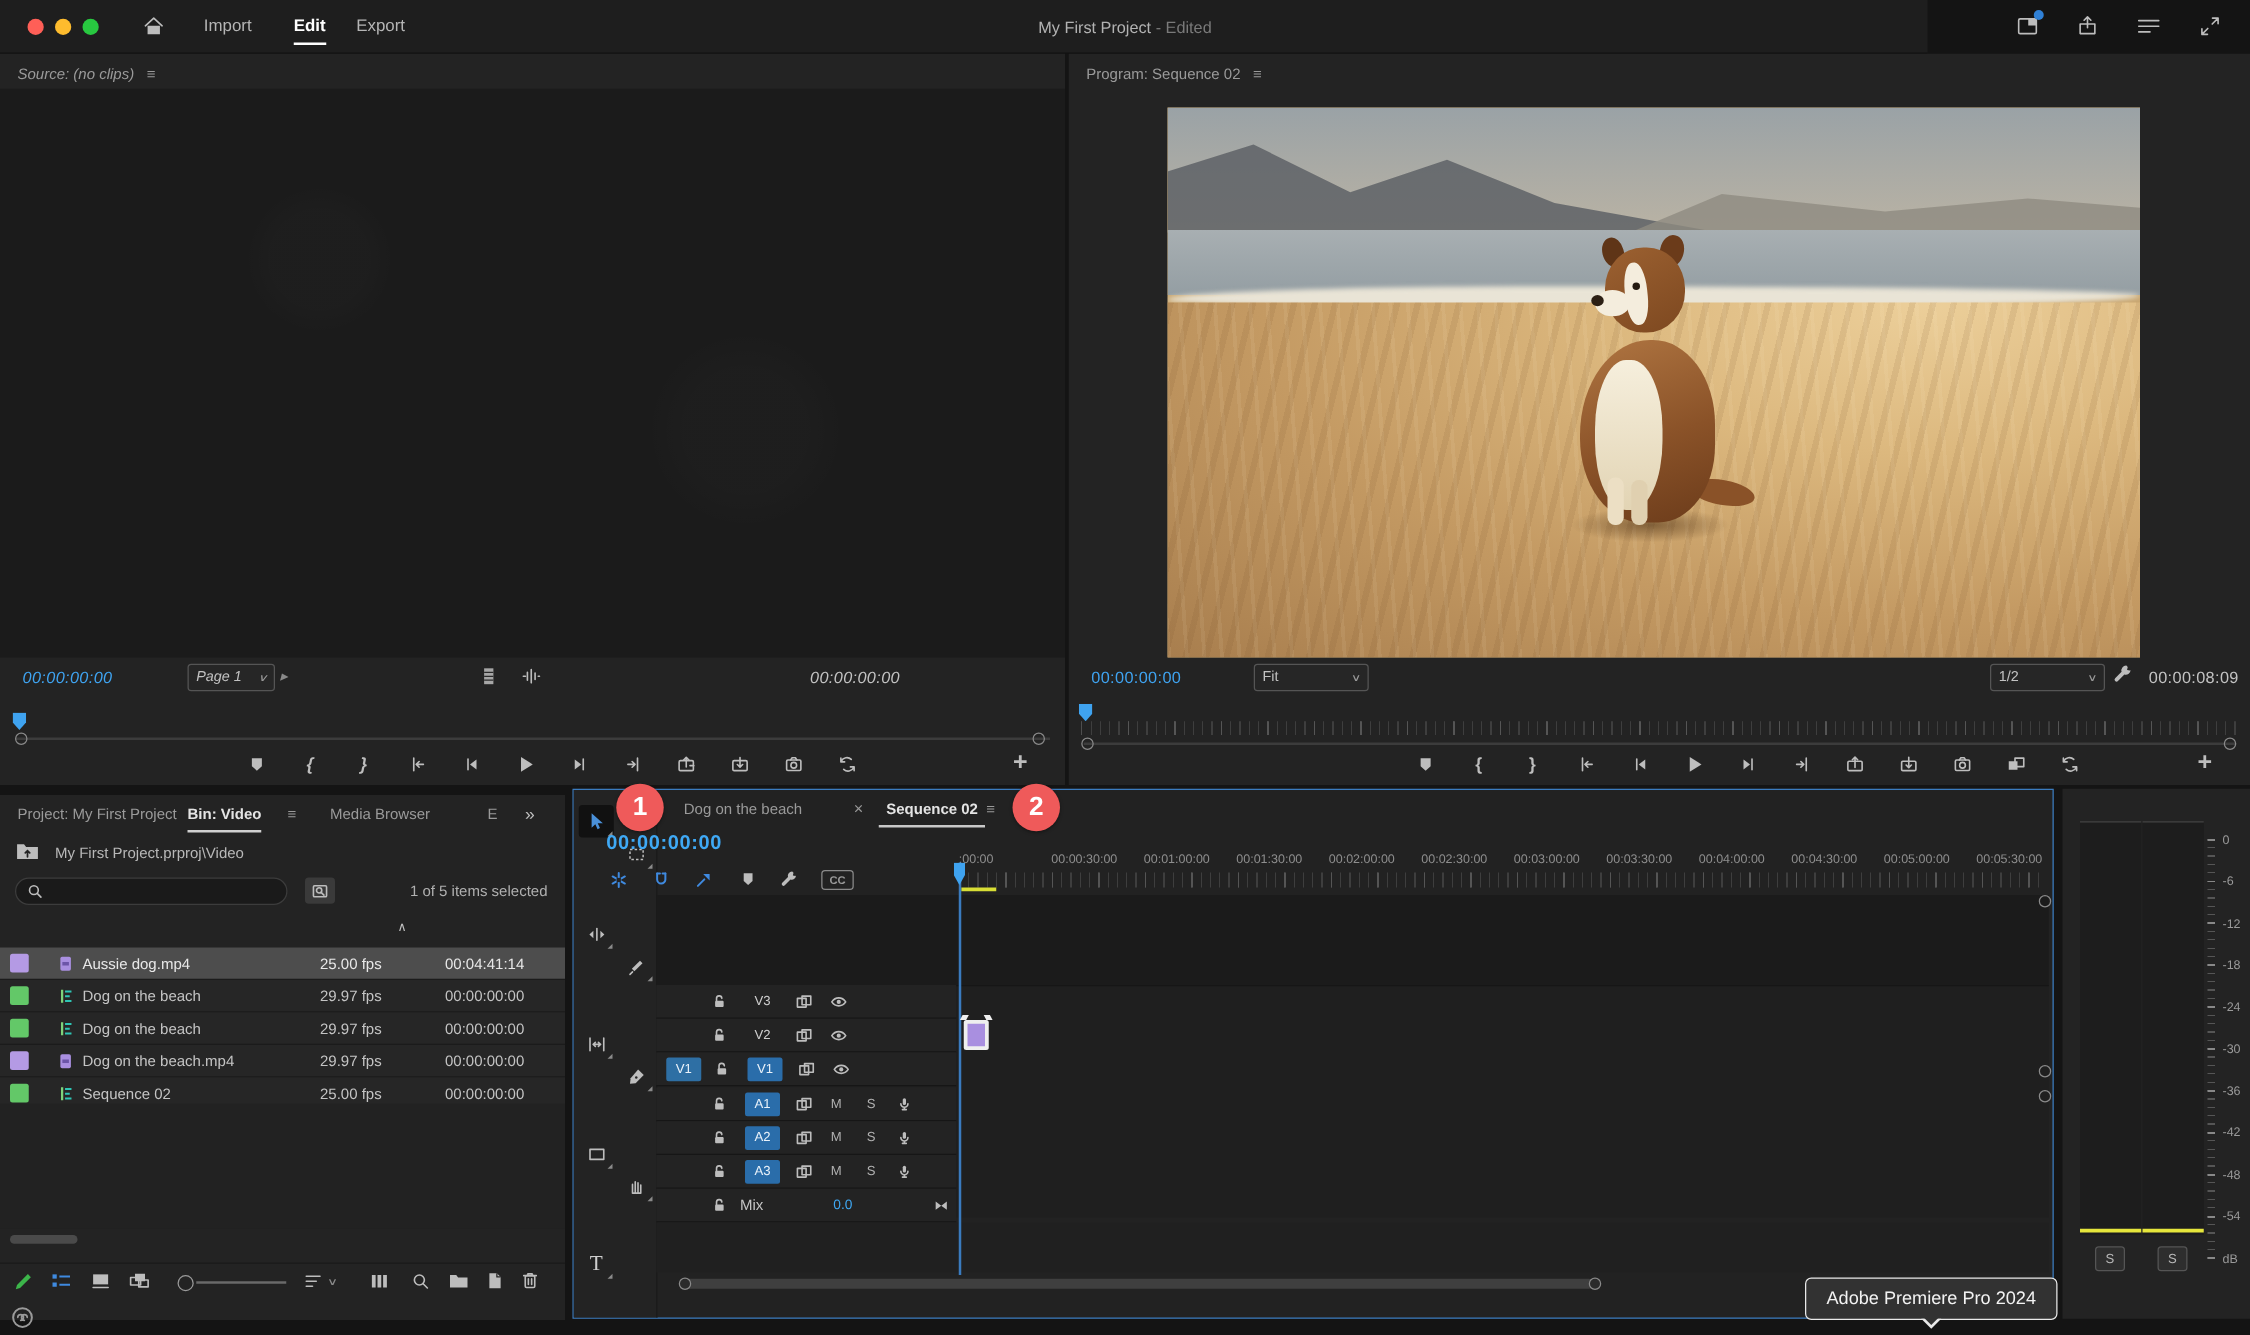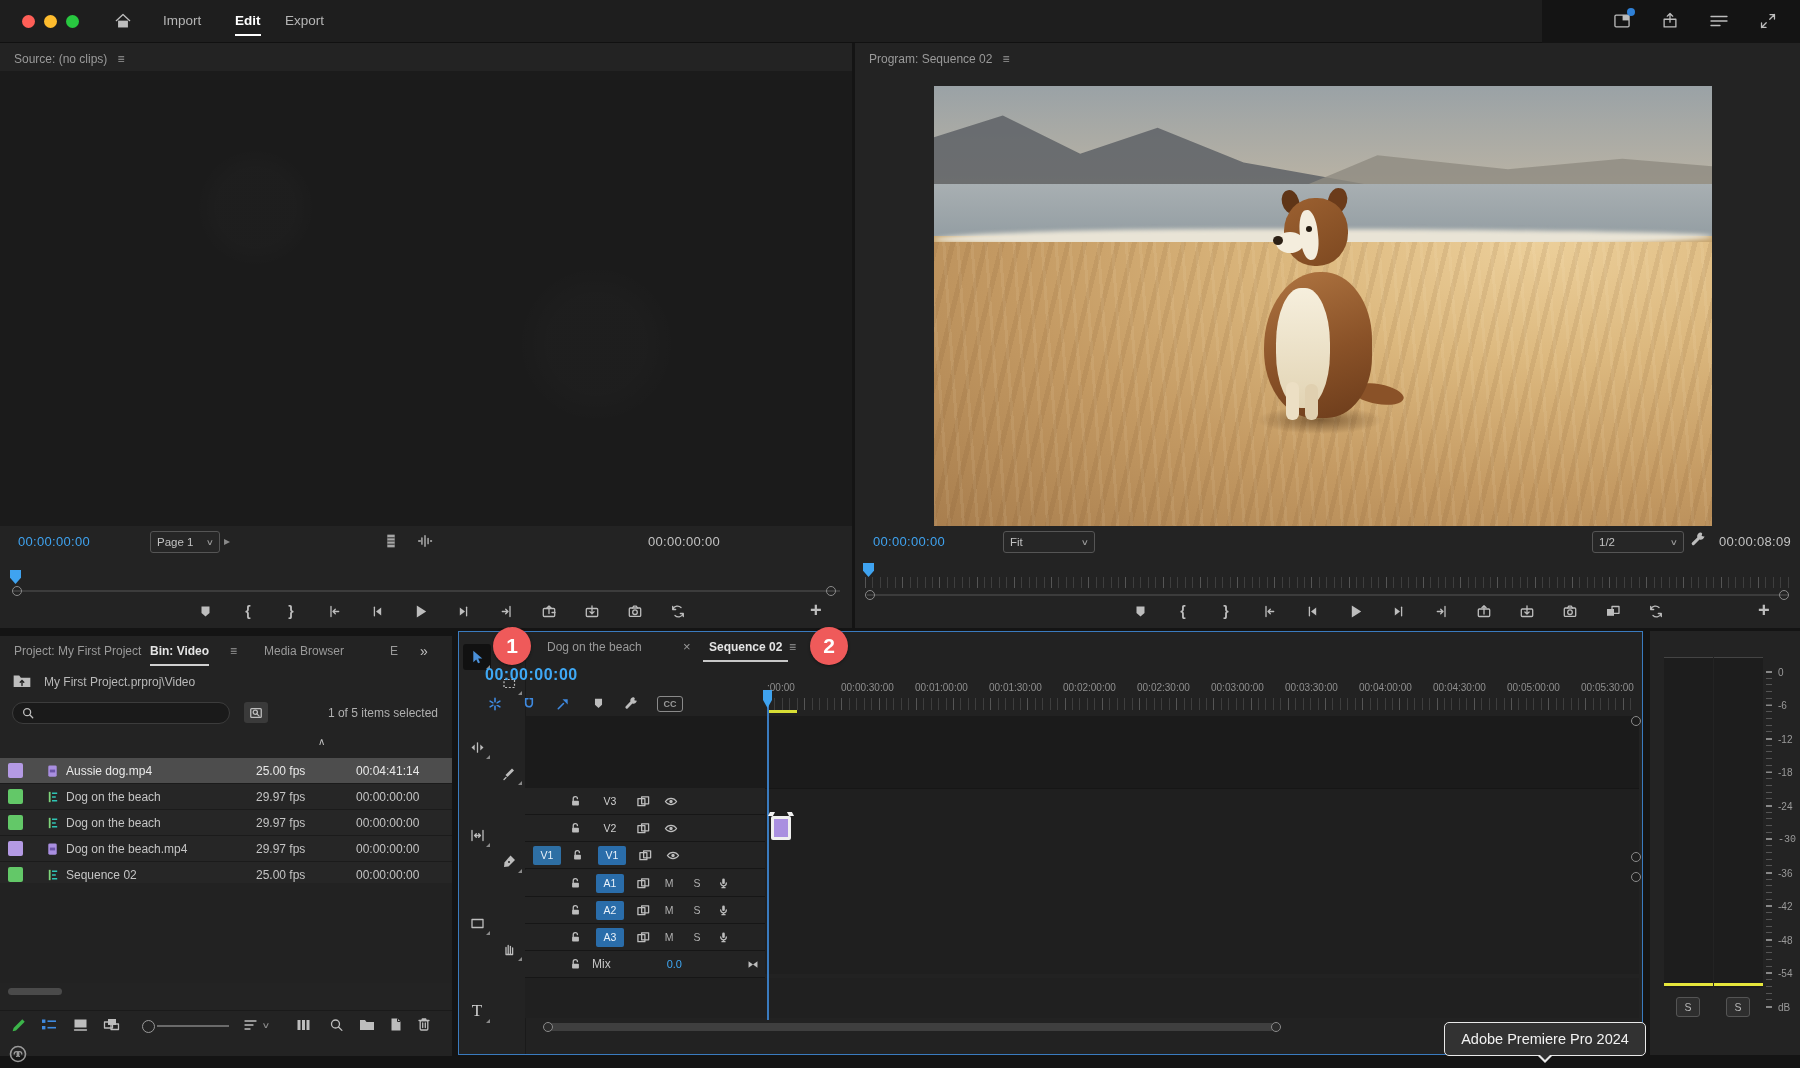--- a/index.html
+++ b/index.html
@@ -68,20 +68,24 @@
     <div class="abs" style="left:66px;top:15px;width:13px;height:13px;border-radius:50%;background:#28c840;"></div>
     <div class="abs" style="left:113px;top:11px;">
       <svg class="ic" width="20" height="20" viewBox="0 0 17 17">
           <path class="st" d="M2.8 8.2 8.5 3l5.7 5.2"></path>
           <path class="fil" d="M4.3 8.2h8.4V14H4.3z"></path>
         </svg>
     </div>
     <div class="abs" style="left:163px;top:13px;color:#b5b5b5;font-size:13.5px;">Import</div>
     <div class="abs" style="left:235px;top:13px;color:#fff;font-size:13.5px;font-weight:bold;padding-bottom:6px;border-bottom:2px solid #fff;">Edit</div>
     <div class="abs" style="left:285px;top:13px;color:#b5b5b5;font-size:13.5px;">Export</div>
+    <div class="abs" style="left:0;top:14px;width:1800px;text-align:center;font-size:13px;">
+      <span style="color:#b2b2b2;">My First Project</span>
+      <span style="color:#7a7a7a;"> </span><span style="color:#7a7a7a;">- Edited</span>
+    </div>
     <div class="abs" style="left:1612px;top:11px;">
       <svg class="ic" width="20" height="20" viewBox="0 0 17 17">
           <rect class="st" x="2.5" y="3.5" width="12" height="10" rx="1"></rect>
           <rect class="fil" x="9" y="3.5" width="5.5" height="4.5"></rect>
         </svg>
       <div class="abs" style="right:-3px;top:-3px;width:8px;height:8px;border-radius:50%;background:#2f80d6;"></div>
     </div>
     <div class="abs" style="left:1660px;top:11px;">
       <svg class="ic" width="20" height="20" viewBox="0 0 17 17">
           <path class="st" d="M3.5 7h10v6.5h-10z"></path>
@@ -93,21 +97,21 @@
           <path class="st" d="M3 3.5h16M3 8h16M3 12.5h9"></path>
         </svg>
     </div>
     <div class="abs" style="left:1758px;top:11px;">
       <svg class="ic" width="20" height="20" viewBox="0 0 17 17">
           <path class="st" d="M10 7 14 3M10.2 3H14v3.8M7 10l-4 4M3 10.2V14h3.8"></path>
         </svg>
     </div>
   </div>
 
-  <div class="panel" style="left:0;top:43px;width:852px;height:585px;">
+  <div class="panel" style="left:0;top:43px;width:852px;height:585px;font-style:italic;">
     <div class="abs" style="left:14px;top:9px;display:flex;gap:10px;align-items:center;">
       <span class="phdr">Source: (no clips)</span>
       <span class="glyph">≡</span>
     </div>
     <div class="abs" style="left:0;top:28px;width:852px;height:455px;background:#1b1b1b;background-image:radial-gradient(circle at 30% 30%,rgba(255,255,255,.012) 0 40px,transparent 60px),radial-gradient(circle at 70% 60%,rgba(255,255,255,.01) 0 50px,transparent 80px);"></div>
 
     <div class="abs tc-blue" style="left:18px;top:491px;">00:00:00:00</div>
     <div class="abs dd" style="left:150px;top:488px;width:56px;">
       <span>Page 1</span>
         <span class="chev">∨</span>
@@ -788,21 +792,21 @@
     <div class="abs" style="left:14px;top:26px;width:49px;height:330px;background:#1d1d1d;border-top:1.5px solid #444;"></div>
     <div class="abs" style="left:64px;top:26px;width:49px;height:330px;background:#1d1d1d;border-top:1.5px solid #444;"></div>
     <div class="abs" style="left:14px;top:352px;width:49px;height:3px;background:#e6e63c;"></div>
     <div class="abs" style="left:64px;top:352px;width:49px;height:3px;background:#e6e63c;"></div>
     <div class="abs" style="left:116px;top:40px;width:6px;height:340px;background-image:repeating-linear-gradient(180deg,#888 0 1.5px,transparent 1.5px 33.5px),repeating-linear-gradient(180deg,#555 0 1px,transparent 1px 6.7px);"></div>
     <span class="meterlbl" style="top:36px;">0</span>
     <span class="meterlbl" style="top:69px;">-6</span>
     <span class="meterlbl" style="top:103px;">-12</span>
     <span class="meterlbl" style="top:136px;">-18</span>
     <span class="meterlbl" style="top:170px;">-24</span>
-    <span class="meterlbl" style="top:203px;font-family:Liberation Mono, monospace;">-30</span>
+    <span class="meterlbl" style="top:203px;">-30</span>
     <span class="meterlbl" style="top:237px;">-36</span>
     <span class="meterlbl" style="top:270px;">-42</span>
     <span class="meterlbl" style="top:304px;">-48</span>
     <span class="meterlbl" style="top:337px;">-54</span>
     <span class="meterlbl" style="top:371px;">dB</span>
     <div class="abs" style="left:26px;top:366px;width:22px;height:18px;background:#2e2e2e;border:1px solid #555;border-radius:3px;display:flex;align-items:center;justify-content:center;color:#b8b8b8;font-size:10.5px;">S</div>
     <div class="abs" style="left:76px;top:366px;width:22px;height:18px;background:#2e2e2e;border:1px solid #555;border-radius:3px;display:flex;align-items:center;justify-content:center;color:#b8b8b8;font-size:10.5px;">S</div>
   </div>
 
   <div class="badge" style="left:493px;top:627px;">1</div>

